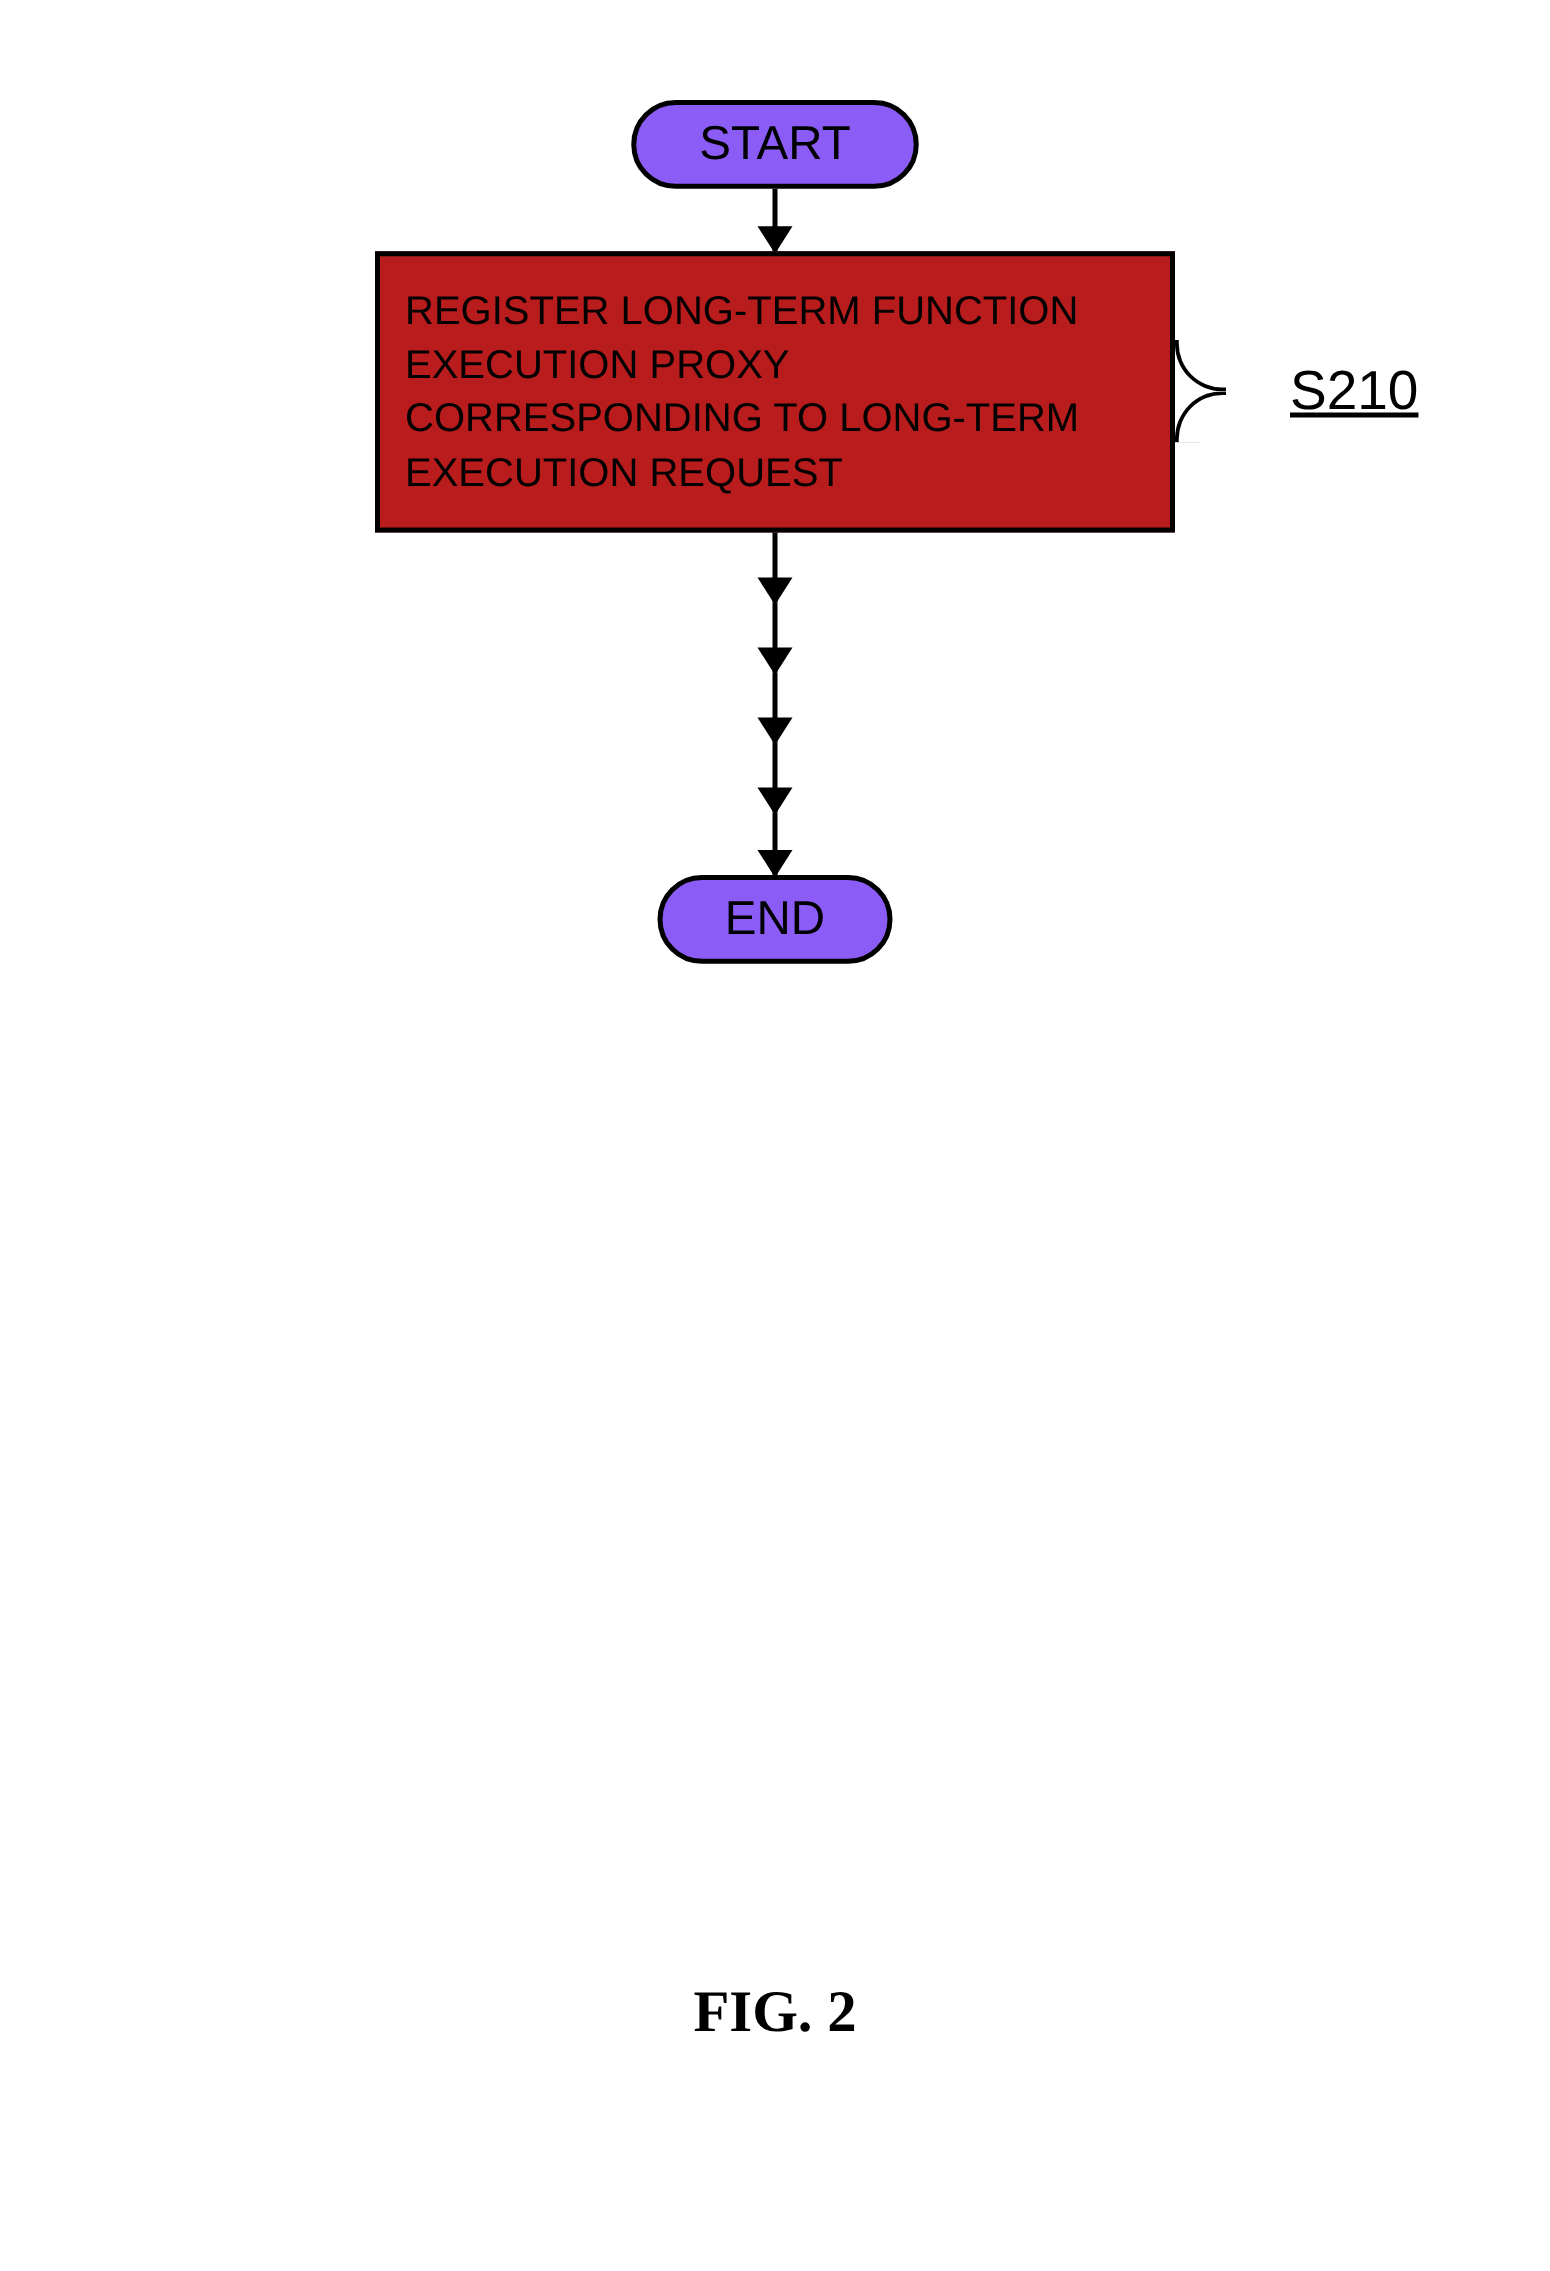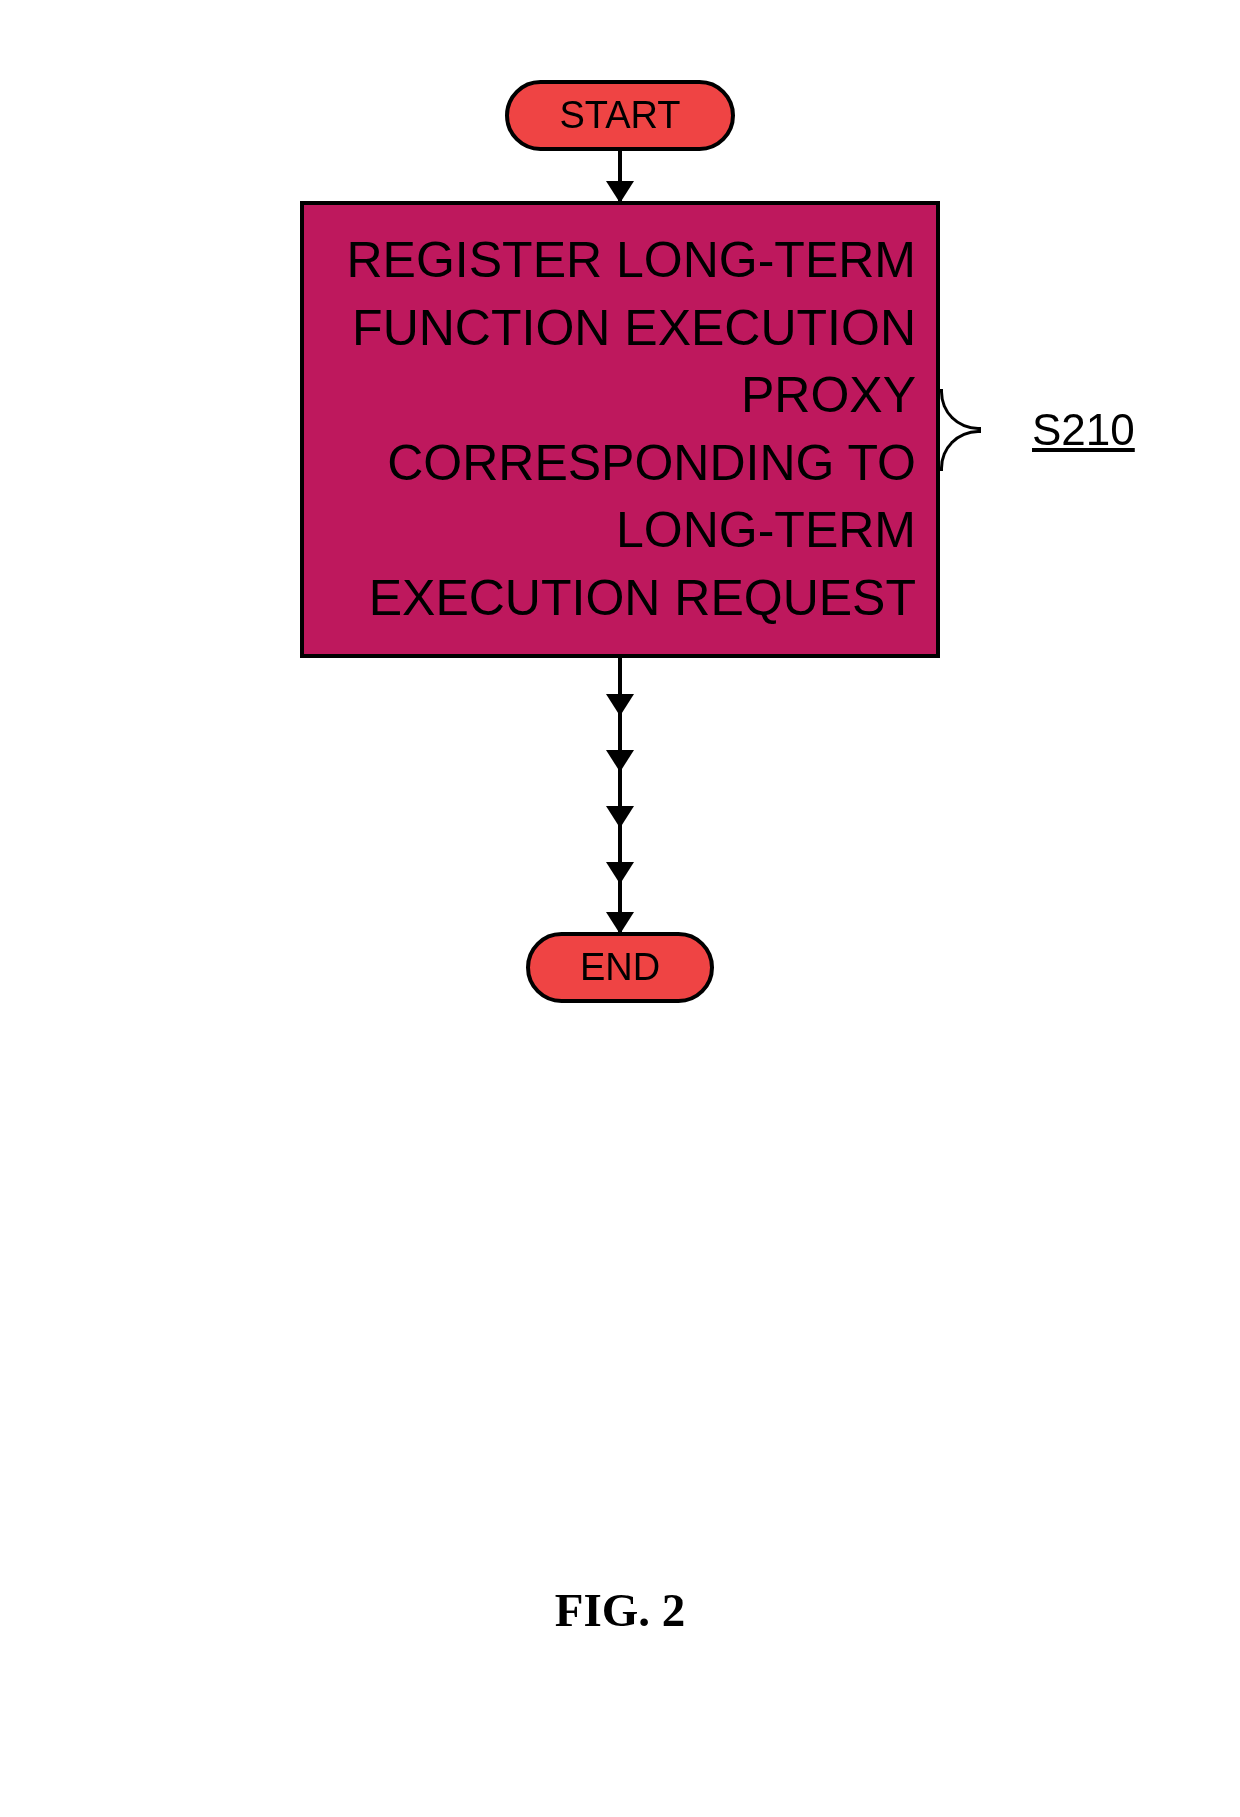--- a/index.html
+++ b/index.html
@@ -22,33 +22,33 @@
   }
   .terminator {
     border: 4px solid black;
     border-radius: 40px;
     padding: 10px 50px;
     font-size: 38px;
     font-weight: 500;
     letter-spacing: 0px;
     font-family: Arial, sans-serif;
     text-align: center;
-    background: #ef4444;
+    background: #8b5cf6;
   }
   .process {
     border: 4px solid black;
     width: 640px;
     padding: 22px 20px;
-    font-size: 50px;
+    font-size: 32px;
     font-weight: 500;
     letter-spacing: 0px;
     line-height: 1.35;
     font-family: Arial, sans-serif;
-    text-align: right;
-    background: #be185d;
+    text-align: left;
+    background: #b91c1c;
     box-sizing: border-box;
   }
   .arrow {
     width: 4px;
     background: black;
     position: relative;
   }
   .arrow::after {
     content: "";
     position: absolute;

